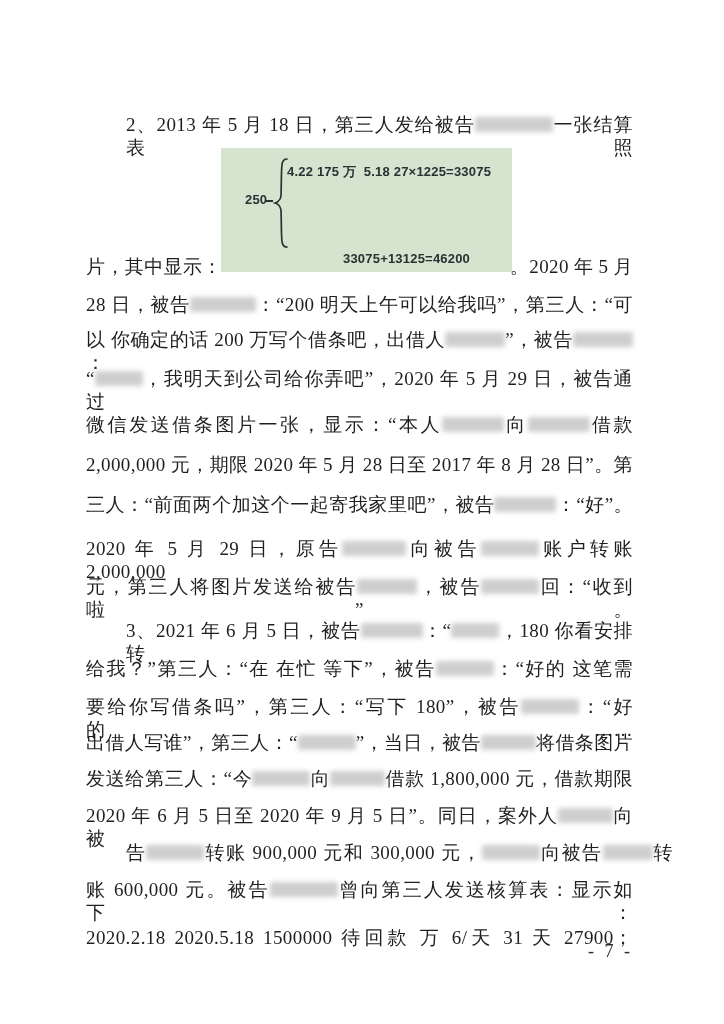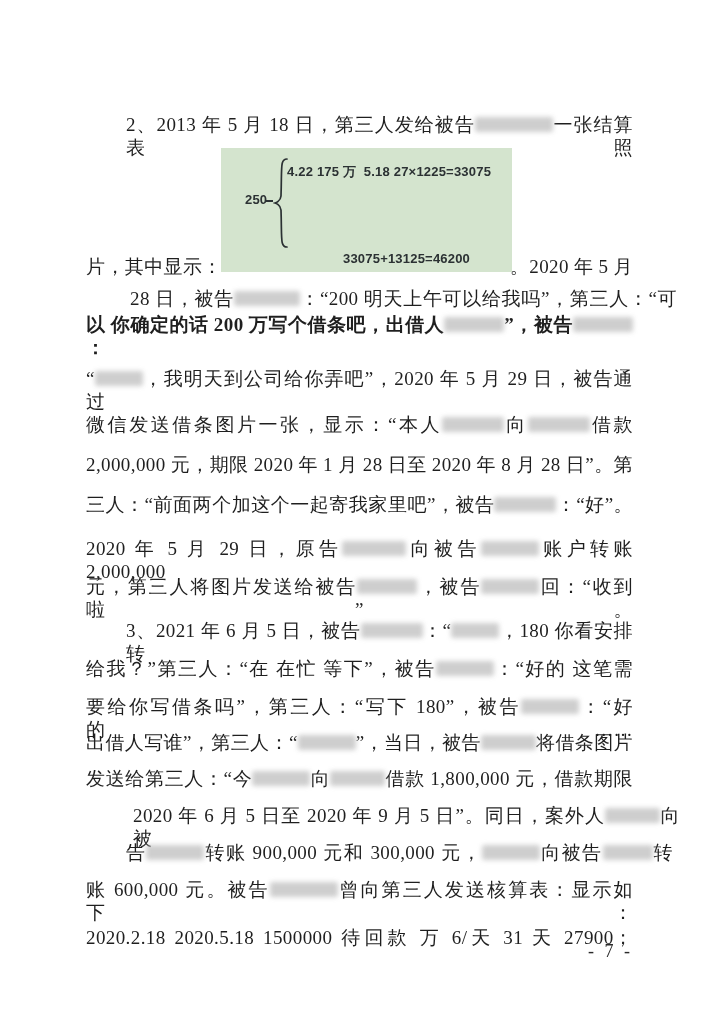--- a/index.html
+++ b/index.html
@@ -77,33 +77,33 @@
     <span class="gb-row gb-r1">4.22 175 万  5.18 27×1225=33075</span>
     <span class="gb-row gb-r3">33075+13125=46200</span>
   </div>
 
   <div id="doc-body">
       <div class="text-line indent" style="top: 113px;"><span>2、2013 年 5 月 18 日，第三人发给被告</span><span class="redacted" style="width: 78px;"></span><span>一张结算表照</span></div>
       <div class="text-line split" style="top: 255px;">
         <span>片，其中显示：</span>
         <span>。2020 年 5 月</span>
       </div>
-      <div class="text-line" style="top: 287px; margin-left: 44px;"><span>28 日，被告</span><span class="redacted" style="width: 66px;"></span><span>：“200 明天上午可以给我吗”，第三人：“可</span></div>
-      <div class="text-line" style="top: 313px; font-weight: bold;"><span>以 你确定的话 200 万写个借条吧，出借人</span><span class="redacted" style="width: 60px;"></span><span>”，被告</span><span class="redacted" style="width: 60px;"></span><span>：</span></div>
+      <div class="text-line" style="top: 293px;"><span>28 日，被告</span><span class="redacted" style="width: 66px;"></span><span>：“200 明天上午可以给我吗”，第三人：“可</span></div>
+      <div class="text-line" style="top: 328px;"><span>以 你确定的话 200 万写个借条吧，出借人</span><span class="redacted" style="width: 60px;"></span><span>”，被告</span><span class="redacted" style="width: 60px;"></span><span>：</span></div>
       <div class="text-line" style="top: 367px;"><span>“</span><span class="redacted" style="width: 48px;"></span><span>，我明天到公司给你弄吧”，2020 年 5 月 29 日，被告通过</span></div>
       <div class="text-line" style="top: 413px;"><span>微信发送借条图片一张，显示：“本人</span><span class="redacted" style="width: 62px;"></span><span>向</span><span class="redacted" style="width: 62px;"></span><span>借款</span></div>
-      <div class="text-line" style="top: 453px;"><span>2,000,000 元，期限 2020 年 1 月 28 日至 2020 年 8 月 28 日”。第</span></div>
+      <div class="text-line" style="top: 453px;"><span>2,000,000 元，期限 2020 年 5 月 28 日至 2017 年 8 月 28 日”。第</span></div>
       <div class="text-line" style="top: 493px;"><span>三人：“前面两个加这个一起寄我家里吧”，被告</span><span class="redacted" style="width: 62px;"></span><span>：“好”。</span></div>
       <div class="text-line" style="top: 537px;"><span>2020 年 5 月 29 日，原告</span><span class="redacted" style="width: 64px;"></span><span>向被告</span><span class="redacted" style="width: 58px;"></span><span>账户转账 2,000,000</span></div>
       <div class="text-line" style="top: 575px;"><span>元，第三人将图片发送给被告</span><span class="redacted" style="width: 60px;"></span><span>，被告</span><span class="redacted" style="width: 58px;"></span><span>回：“收到啦”。</span></div>
       <div class="text-line indent" style="top: 619px;"><span>3、2021 年 6 月 5 日，被告</span><span class="redacted" style="width: 62px;"></span><span>：“</span><span class="redacted" style="width: 48px;"></span><span>，180 你看安排转</span></div>
       <div class="text-line" style="top: 657px;"><span>给我？”第三人：“在 在忙 等下”，被告</span><span class="redacted" style="width: 58px;"></span><span>：“好的 这笔需</span></div>
       <div class="text-line" style="top: 695px;"><span>要给你写借条吗”，第三人：“写下 180”，被告</span><span class="redacted" style="width: 58px;"></span><span>：“好的……</span></div>
       <div class="text-line" style="top: 731px;"><span>出借人写谁”，第三人：“</span><span class="redacted" style="width: 58px;"></span><span>”，当日，被告</span><span class="redacted" style="width: 55px;"></span><span>将借条图片</span></div>
       <div class="text-line" style="top: 767px;"><span>发送给第三人：“今</span><span class="redacted" style="width: 58px;"></span><span>向</span><span class="redacted" style="width: 55px;"></span><span>借款 1,800,000 元，借款期限</span></div>
-      <div class="text-line" style="top: 804px; margin-left: 47px;"><span>2020 年 6 月 5 日至 2020 年 9 月 5 日”。同日，案外人</span><span class="redacted" style="width: 55px;"></span><span>向被</span></div>
+      <div class="text-line" style="top: 804px;"><span>2020 年 6 月 5 日至 2020 年 9 月 5 日”。同日，案外人</span><span class="redacted" style="width: 55px;"></span><span>向被</span></div>
       <div class="text-line" style="top: 841px; margin-left: 40px;"><span>告</span><span class="redacted" style="width: 58px;"></span><span>转账 900,000 元和 300,000 元，</span><span class="redacted" style="width: 58px;"></span><span>向被告</span><span class="redacted" style="width: 50px;"></span><span>转</span></div>
       <div class="text-line" style="top: 878px;"><span>账 600,000 元。被告</span><span class="redacted" style="width: 68px;"></span><span>曾向第三人发送核算表：显示如下：</span></div>
       <div class="text-line" style="top: 926px;"><span>2020.2.18 2020.5.18 1500000 待回款 万 6/天 31 天 27900；</span></div>
     </div>
 
   <div class="page-number">- 7 -</div>
 </div>
 
 </body></html>

